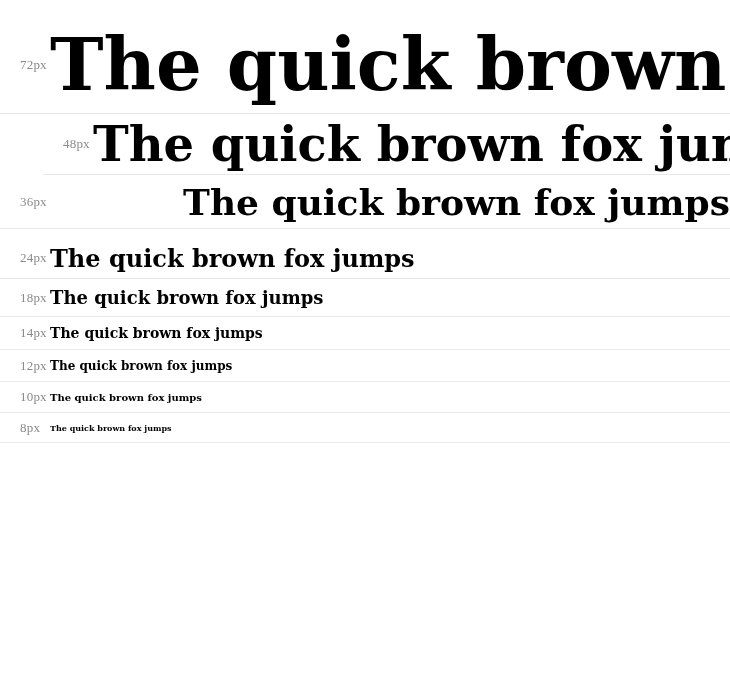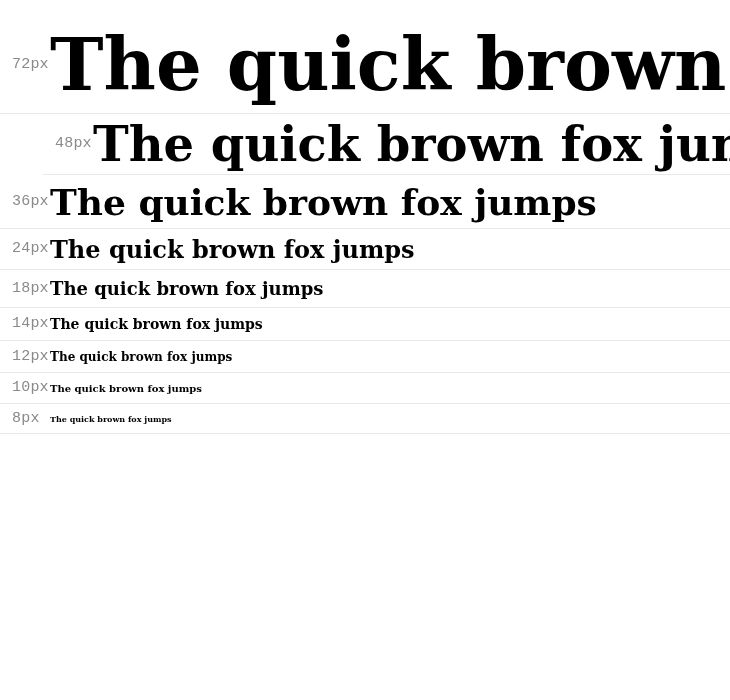--- a/index.html
+++ b/index.html
@@ -21,46 +21,46 @@
   .row {
     position: relative;
     border-bottom: 1px solid #e8e8e8;
     box-sizing: border-box;
     width: 730px;
     overflow: hidden;
     white-space: nowrap;
   }
   .size-label {
     position: absolute;
-    left: 12px;
+    left: 20px;
     top: 50%;
     transform: translateY(-50%);
-    font-family: Liberation Mono, monospace;
-    font-size: 15px;
+    font-family: Liberation Serif, serif;
+    font-size: 13px;
     line-height: 10px;
     color: #8a8a8a;
     letter-spacing: 0.2px;
   }
   .sample {
     display: block;
     margin-left: 50px;
     font-family: "DejaVu Serif", "Liberation Serif", serif;
     font-weight: bold;
     color: #000000;
     white-space: nowrap;
     overflow: hidden;
   }
   
   .r0 { height: 98px; }
   .r0 .sample { font-size: 72px; line-height: 98px; }
   .r1 { height: 61px; margin-left: 43px; }
   .r1 .sample { font-size: 48px; line-height: 61px; }
-  .r2 { height: 54px; }
+  .r2 { height: 54px; text-align: right; }
   .r2 .sample { font-size: 36px; line-height: 54px; }
-  .r3 { height: 41px; }
+  .r3 { height: 41px; margin-top: 9px; }
   .r3 .sample { font-size: 24px; line-height: 41px; }
   .r4 { height: 38px; }
   .r4 .sample { font-size: 18px; line-height: 38px; }
   .r5 { height: 33px; }
   .r5 .sample { font-size: 14px; line-height: 33px; }
   .r6 { height: 32px; }
   .r6 .sample { font-size: 12px; line-height: 32px; }
   .r7 { height: 31px; }
   .r7 .sample { font-size: 10px; line-height: 31px; }
   .r8 { height: 30px; }

